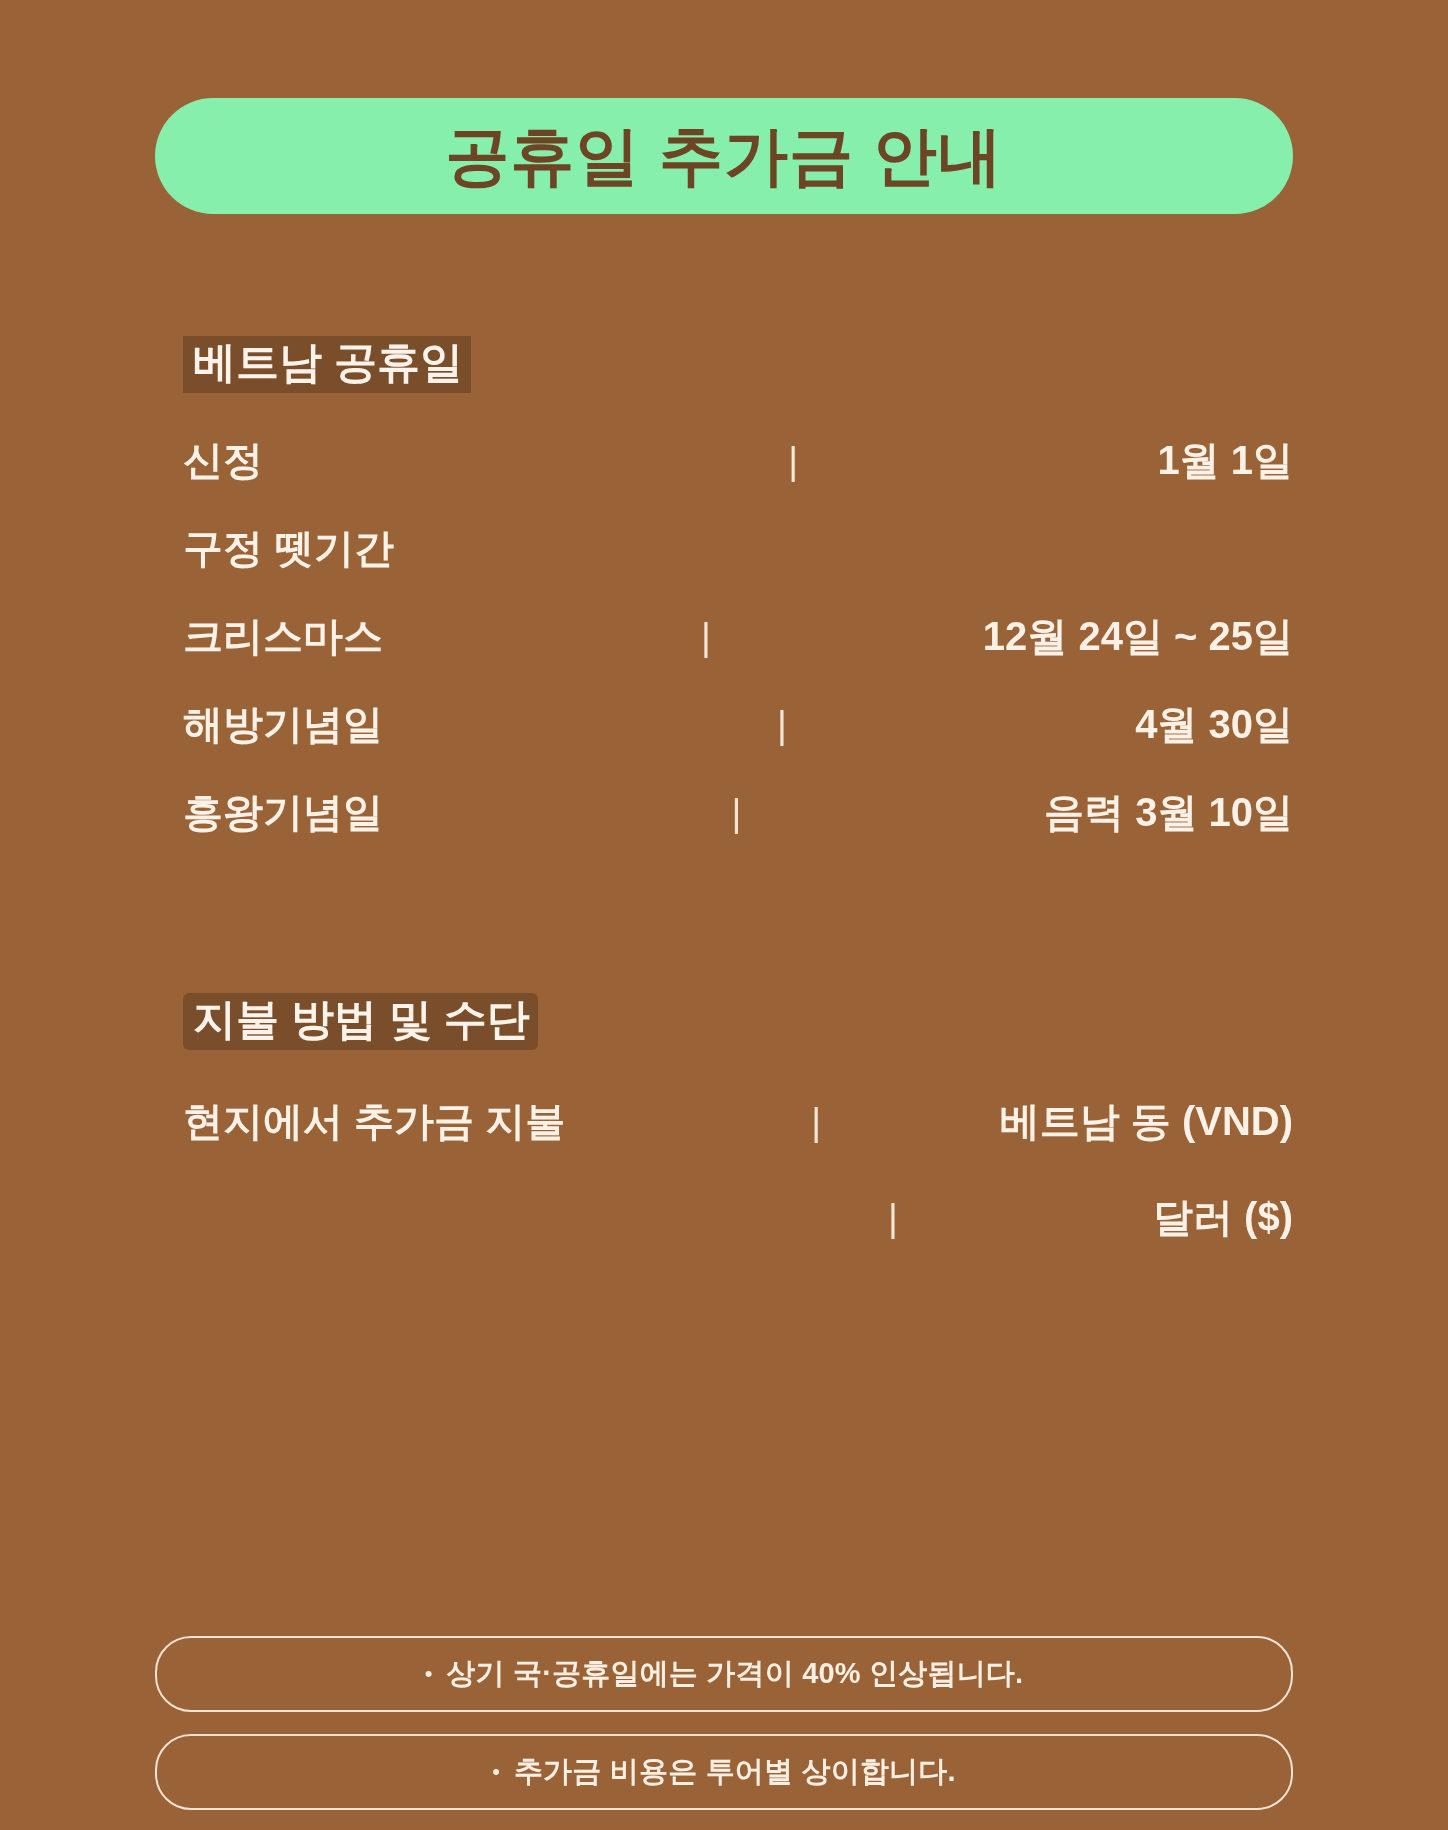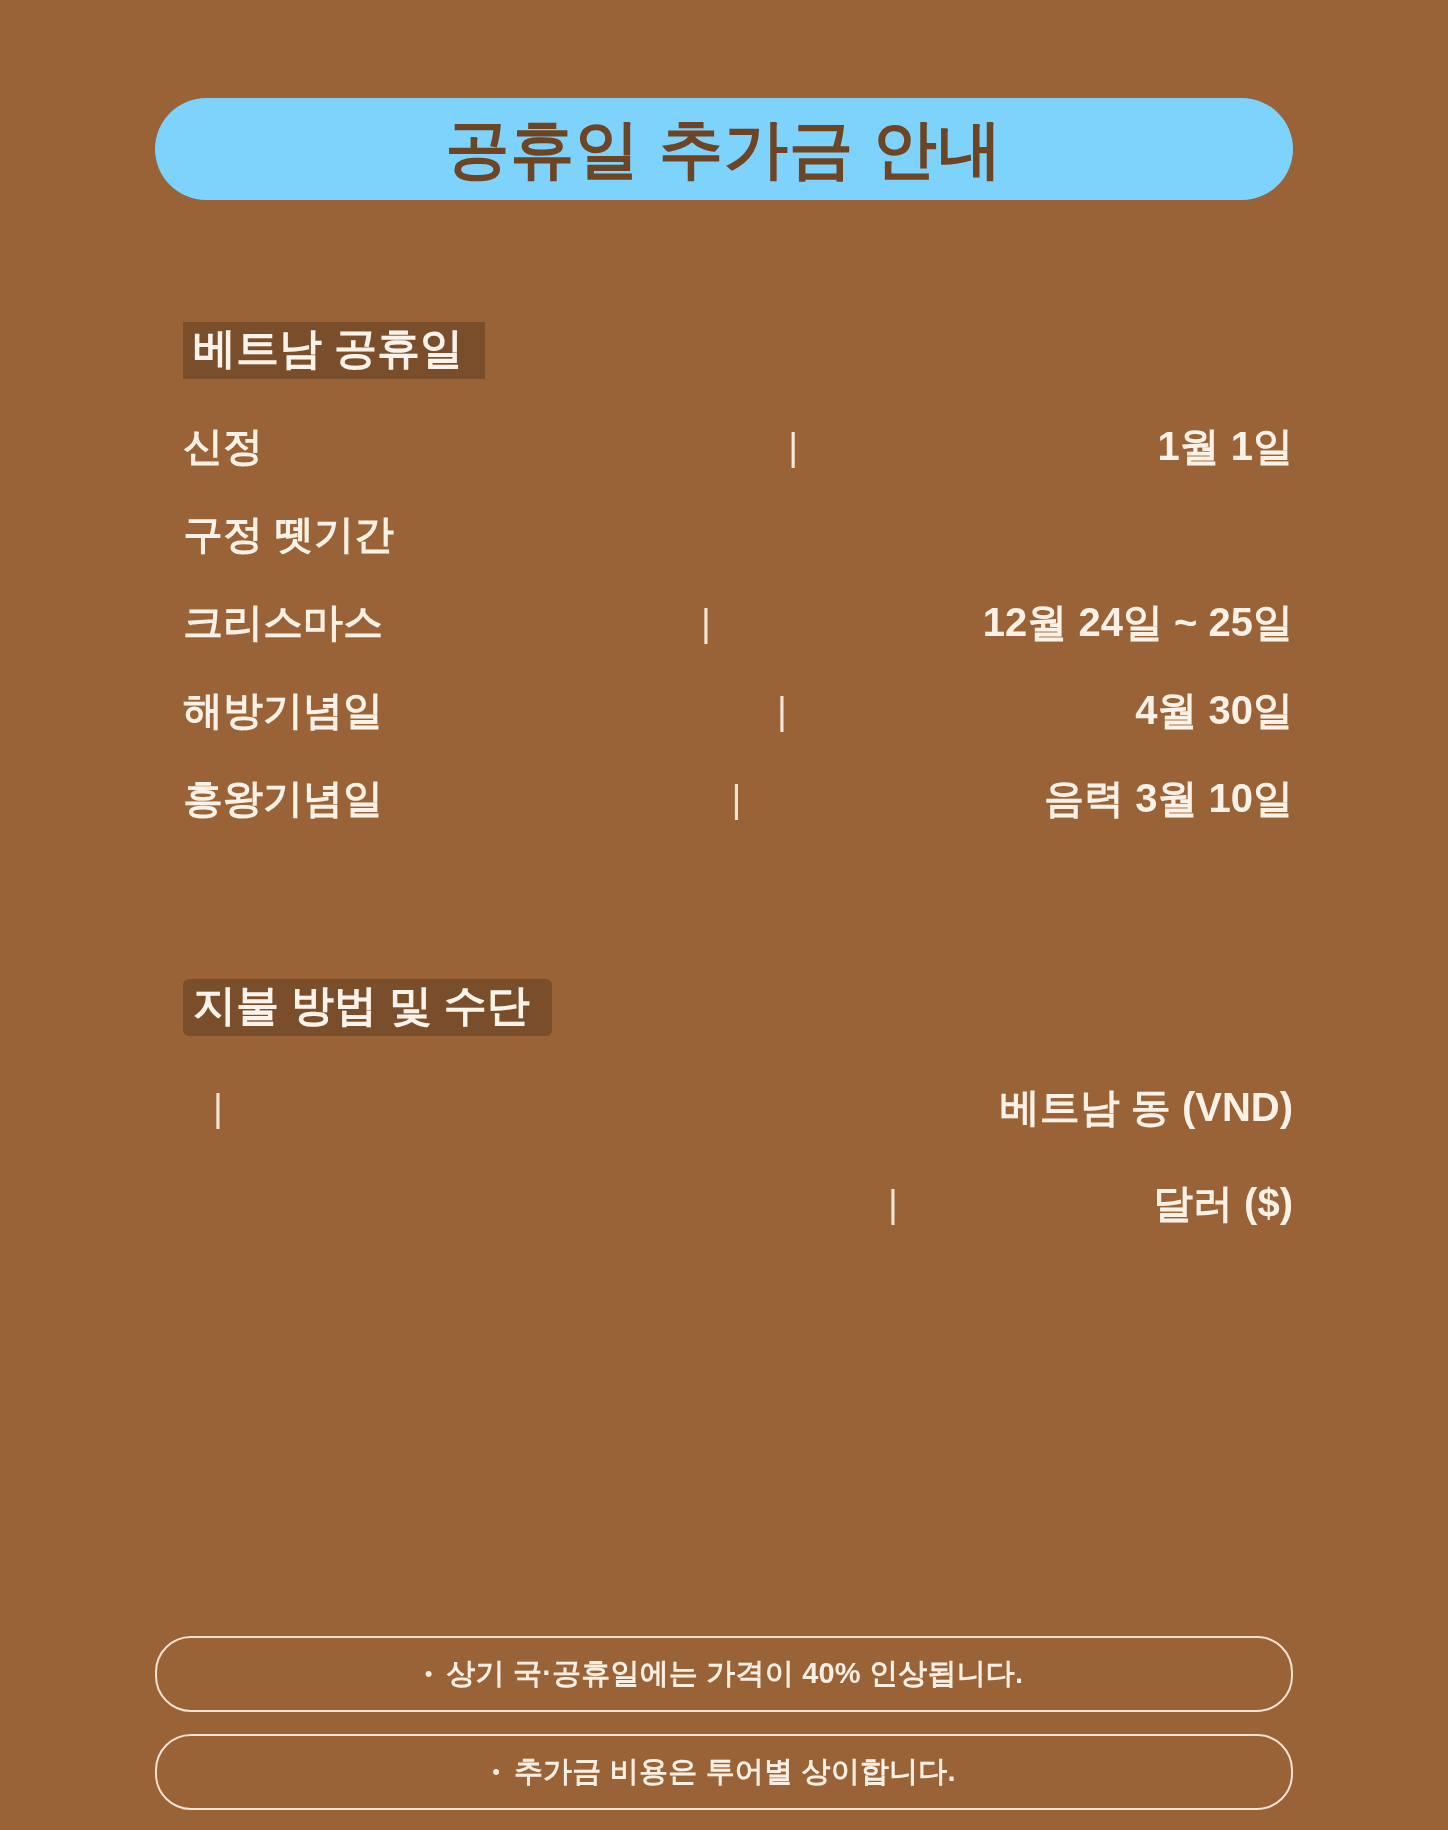--- a/index.html
+++ b/index.html
@@ -18,43 +18,43 @@
     position: relative;
     width: 1448px;
     height: 1830px;
     box-sizing: border-box;
     padding: 0 155px;
   }
 
   
   .title-pill {
     margin-top: 98px;
-    height: 102px;
-    background: #7dd3fc;
+    height: 116px;
+    background: #86efac;
     border-radius: 70px;
     display: flex;
     align-items: center;
     justify-content: center;
   }
   .title-pill .title-text {
     font-size: 64px;
     font-weight: 700;
     color: #6E4524;
     letter-spacing: 1px;
     line-height: 1;
   }
 
   
   .section-heading {
     display: inline-block;
     font-size: 43px;
     font-weight: 700;
     color: #FDF3EA;
     background: #7A4E2B;
-    padding: 4px 22px 8px 10px;
+    padding: 4px 8px 8px 10px;
     line-height: 1.05;
   }
   .section-1 { margin-top: 122px; margin-left: 28px; }
   .section-2 { margin-top: 120px; margin-left: 28px; border-radius: 6px; }
 
   
   .rows {
     margin-top: 40px;
     margin-left: 28px;
   }
@@ -169,20 +169,21 @@
       <span class="sep">|</span>
       <span class="value">음력 3월 10일</span>
     </div>
   </div>
 
   
   <div class="section-heading section-2">지불 방법 및 수단</div>
 
   <div class="rows rows-pay">
     <div class="row">
+      <span class="label">현지에서 추가금 지불</span>
       <span class="sep">|</span>
       <span class="value">베트남 동 (VND)</span>
     </div>
     <div class="row">
       <span class="label"></span>
       <span class="sep">|</span>
       <span class="value">달러 ($)</span>
     </div>
   </div>
 

